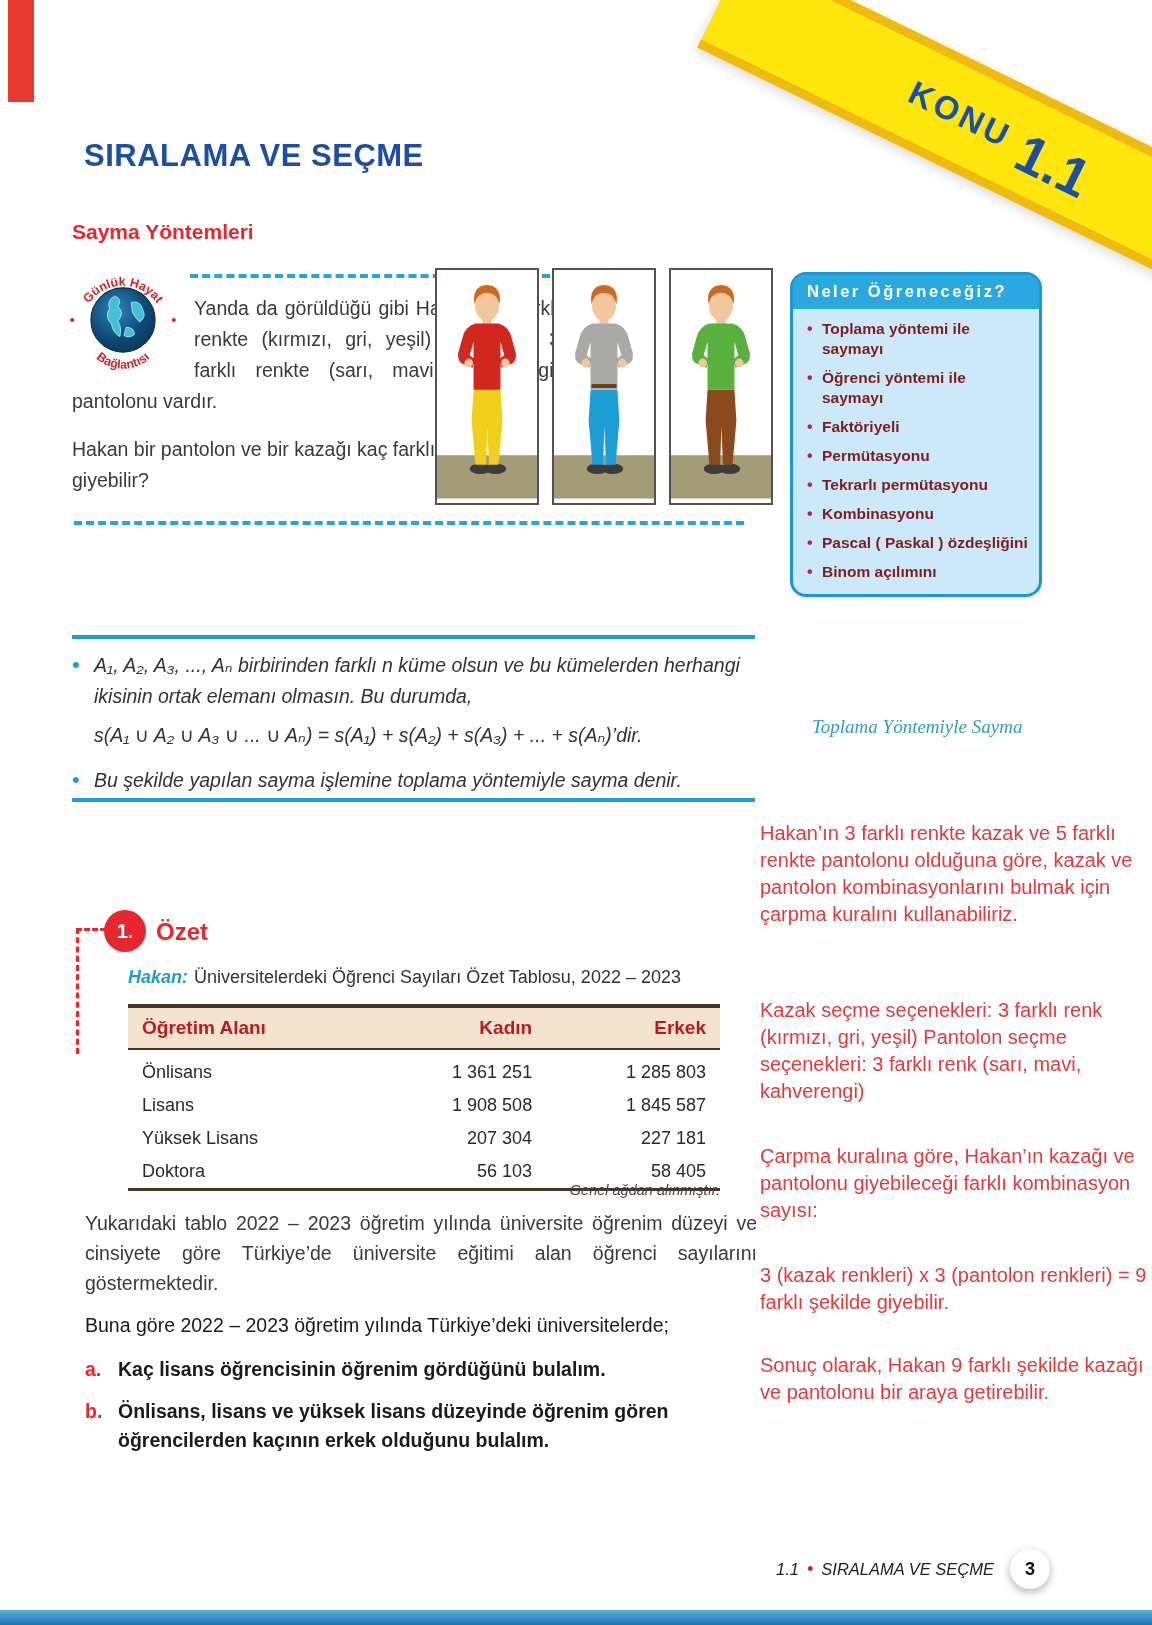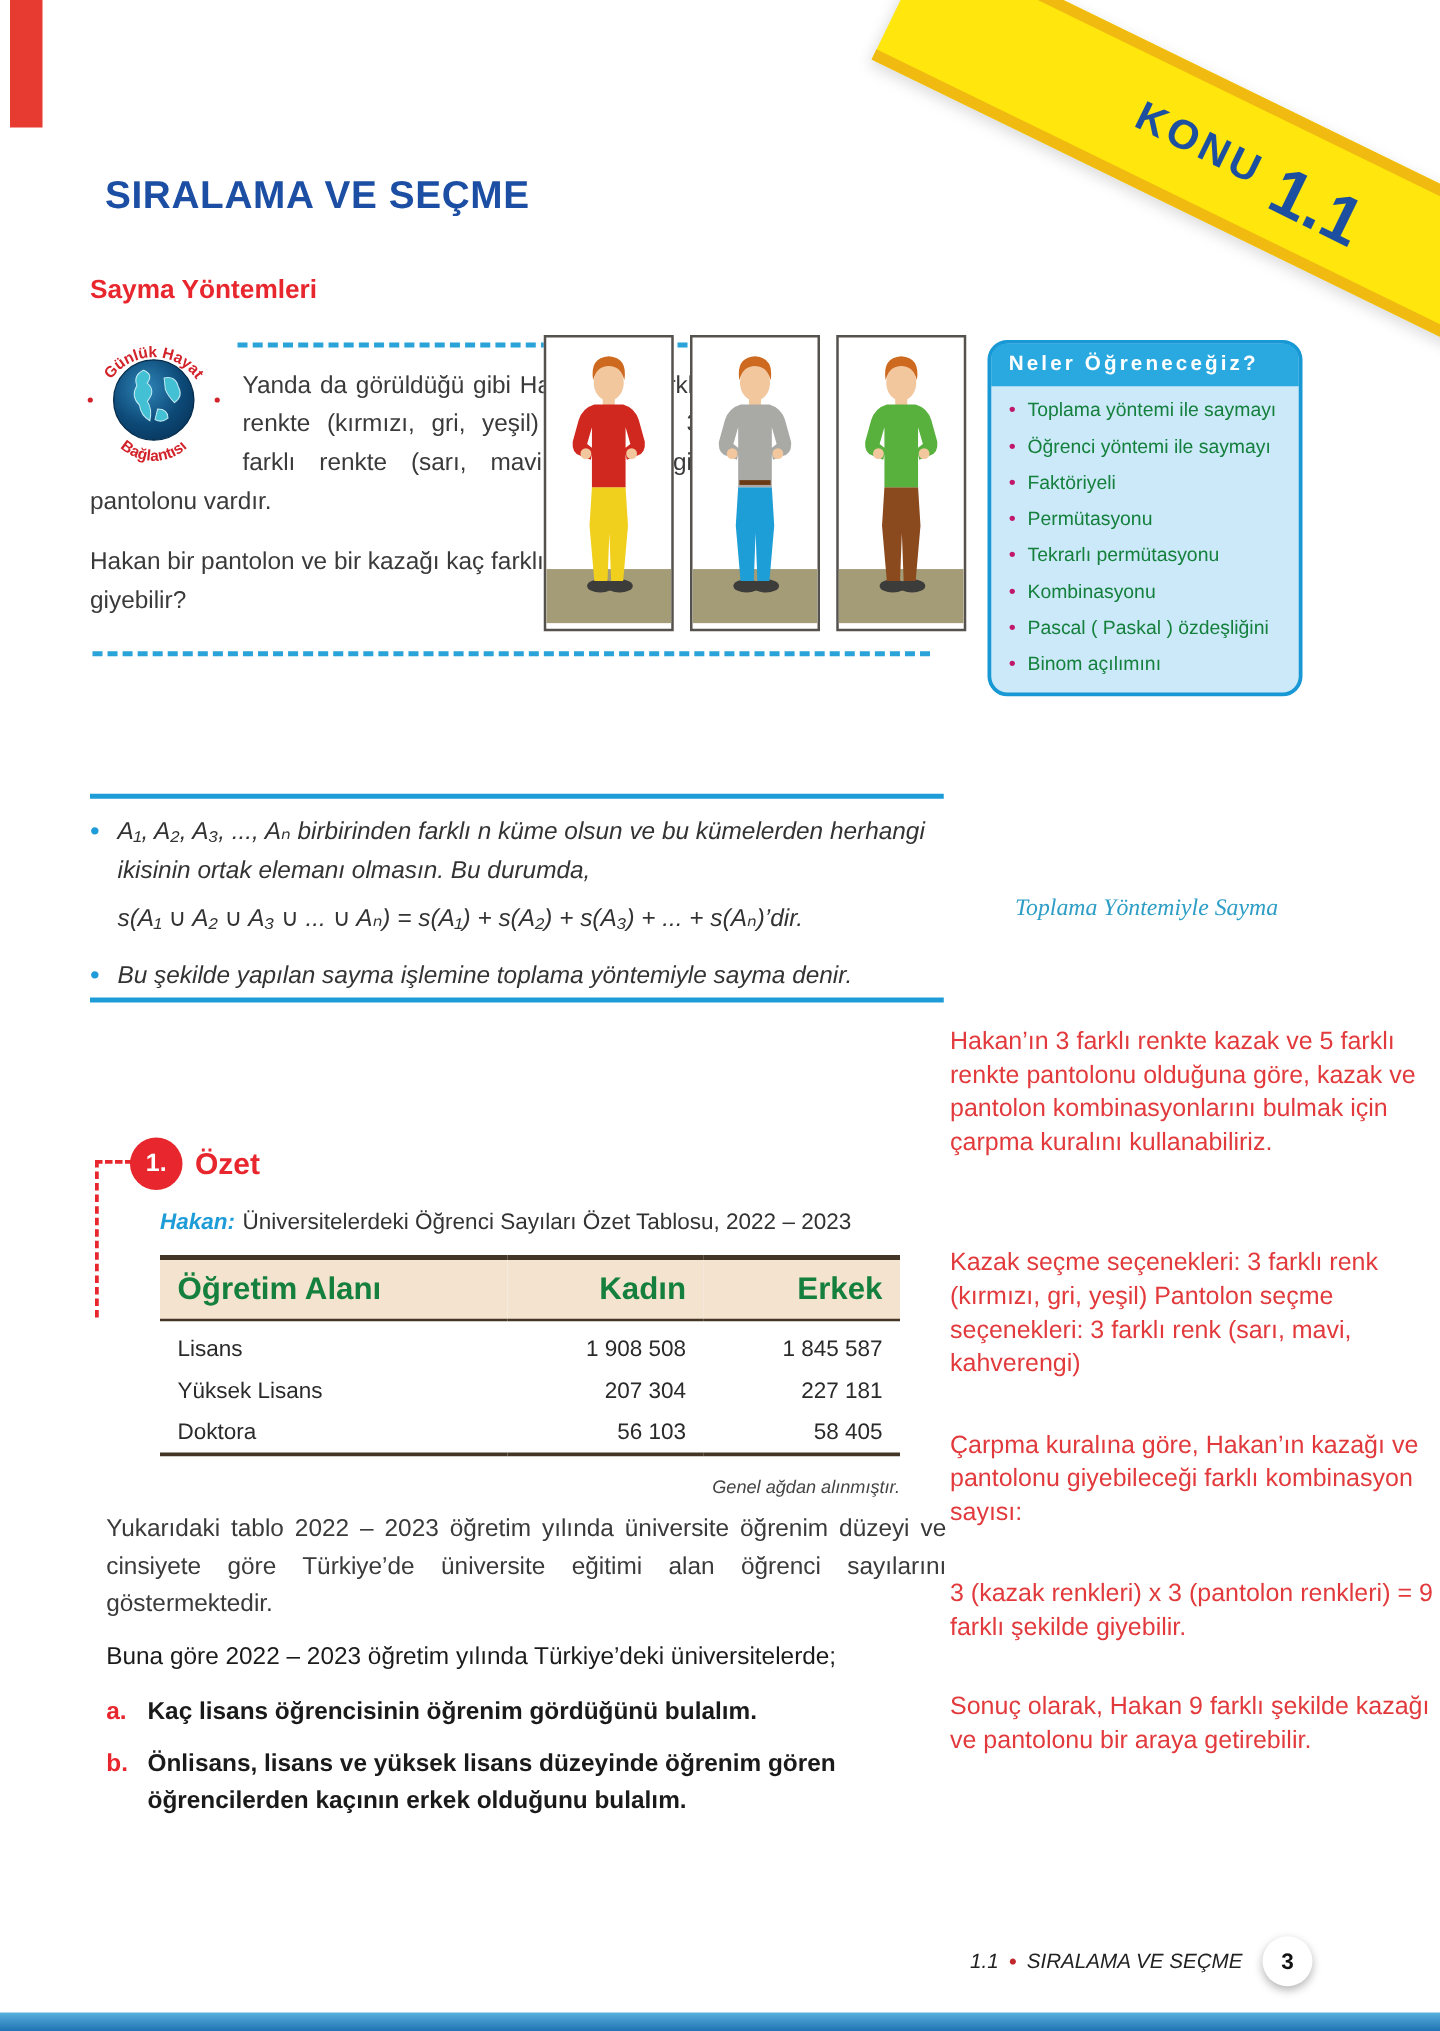--- a/index.html
+++ b/index.html
@@ -44,22 +44,22 @@
     border:2px solid #55524e;background:#fff;box-sizing:border-box;}
   .panel svg{display:block;width:100%;height:100%;}
   .panel.f1{left:435px;} .panel.f2{left:552px;} .panel.f3{left:669px;}
   
   .learn-box{position:absolute;left:790px;top:272px;width:252px;
     background:#cbe9f8;border:3px solid #1898d4;border-radius:16px;box-sizing:border-box;}
   .learn-header{background:#29a9df;color:#fff;font-weight:bold;font-size:16.5px;
     letter-spacing:2.5px;text-align:center;padding:7px 18px 8px 0;
     border-radius:12px 12px 0 0;}
   .learn-list{list-style:none;margin:10px 0 12px 0;padding:0 10px 0 14px;}
-  .learn-list li{position:relative;padding-left:15px;font-size:15.5px;color:#15803d;
-    line-height:20px;margin:9px 0;}
+  .learn-list li{position:relative;padding-left:15px;font-size:15.5px;color:#7f1d1d;
+    line-height:20px;margin:9px 0;font-weight:bold;}
   .learn-list li::before{content:"•";position:absolute;left:0;top:0;color:#c2186b;font-size:16px;}
   
   .rule{position:absolute;left:72px;width:683px;height:4px;background:#1e9cd7;}
   .rule.r1{top:635px;} .rule.r2{top:798px;}
   .definition{position:absolute;left:72px;top:650px;width:690px;
     font-style:italic;font-size:19.5px;line-height:31px;color:#333;}
   .def-item{position:relative;padding-left:22px;margin-bottom:8px;}
   .def-item::before{content:"•";position:absolute;left:0;top:-1px;color:#1e9cd7;
     font-style:normal;font-size:22px;}
   .def-formula{padding-left:22px;margin:2px 0 14px 0;}
@@ -75,21 +75,21 @@
   .example-dash-h{position:absolute;left:76px;top:928px;width:30px;border-top:3px dashed #e8262d;}
   .example-dash-v{position:absolute;left:76px;top:928px;height:126px;border-left:3px dashed #e8262d;}
   .example-circle{position:absolute;left:104px;top:910px;width:42px;height:42px;
     background:#e8262d;border-radius:50%;color:#fff;font-weight:bold;font-size:20px;
     display:flex;align-items:center;justify-content:center;}
   .example-label{position:absolute;left:156px;top:918px;font-size:24px;font-weight:bold;color:#e8262d;}
   .table-caption{position:absolute;left:128px;top:967px;width:620px;font-size:18px;color:#333;}
   .table-caption .tablo{color:#1e9cd7;font-weight:bold;font-style:italic;margin-right:6px;}
   .data-table{position:absolute;left:128px;top:1004px;width:592px;border-collapse:collapse;}
   .data-table thead th{background:#f4e3cf;border-top:4px solid #443626;border-bottom:2.5px solid #443626;
-    font-size:25px;color:#15803d;text-align:left;padding:9px 14px;}
+    font-size:19px;color:#b91c1c;text-align:left;padding:9px 14px;}
   .data-table thead th.num,.data-table td.num{text-align:right;}
   .data-table td{font-size:18px;color:#2a2a2a;padding:6px 14px;}
   .data-table tbody tr:first-child td{padding-top:12px;}
   .data-table{border-bottom:3px solid #443626;}
   .table-source{position:absolute;left:128px;top:1182px;width:592px;text-align:right;
     font-style:italic;font-size:14.5px;color:#444;}
   .example-para{position:absolute;left:85px;top:1208px;width:672px;margin:0;
     font-size:19.5px;line-height:30px;color:#3a3a3a;text-align:justify;}
   .example-prompt{position:absolute;left:85px;top:1314px;width:680px;margin:0;
     font-size:19.5px;font-weight:normal;color:#1a1a1a;}
@@ -241,20 +241,25 @@
   <table class="data-table">
     <thead>
       <tr>
         <th>Öğretim Alanı</th>
         <th class="num">Kadın</th>
         <th class="num">Erkek</th>
       </tr>
     </thead>
     <tbody>
       <tr>
+        <td>Önlisans</td>
+        <td class="num">1 361 251</td>
+        <td class="num">1 285 803</td>
+      </tr>
+      <tr>
         <td>Lisans</td>
         <td class="num">1 908 508</td>
         <td class="num">1 845 587</td>
       </tr>
       <tr>
         <td>Yüksek Lisans</td>
         <td class="num">207 304</td>
         <td class="num">227 181</td>
       </tr>
       <tr>

